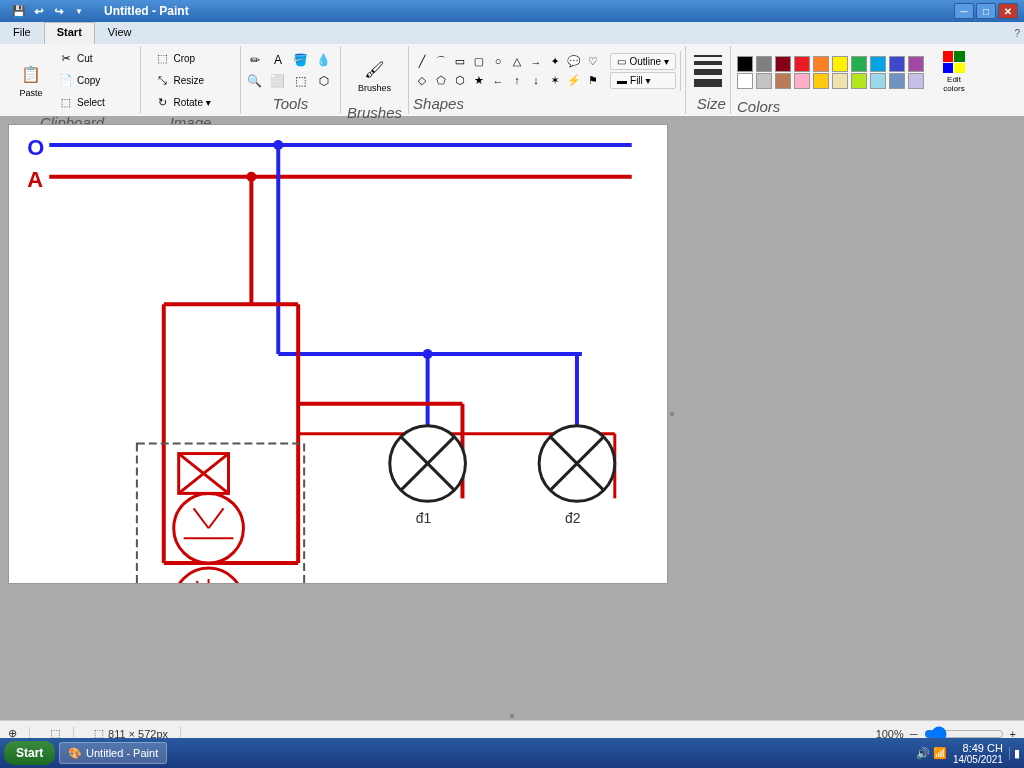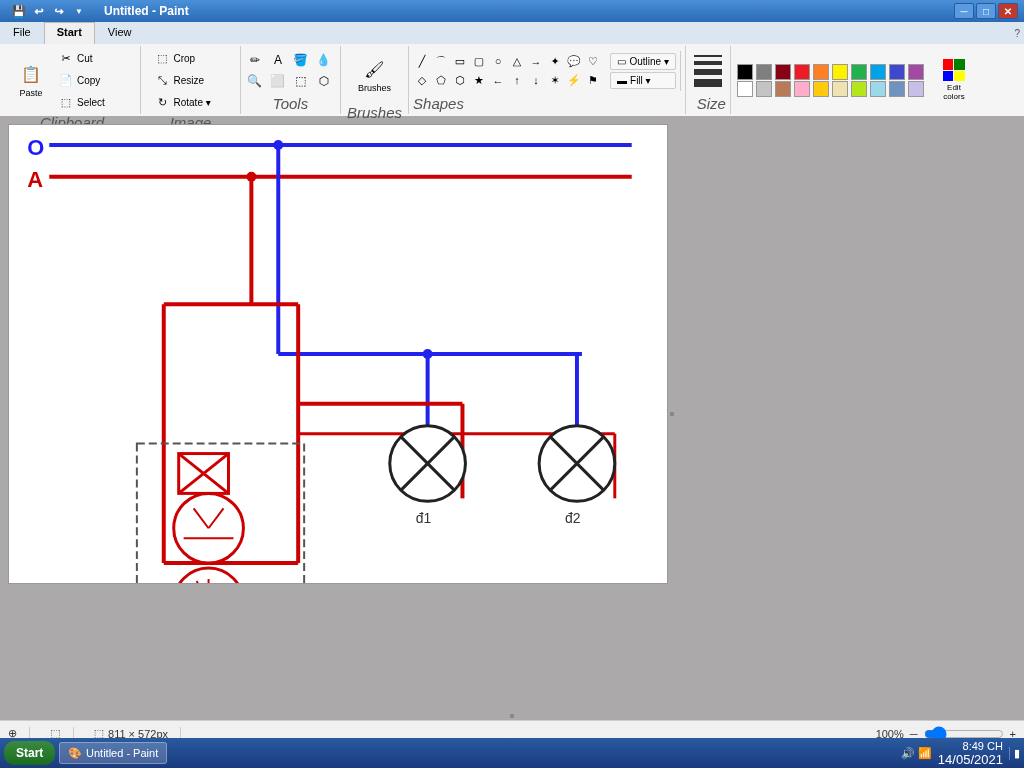--- a/index.html
+++ b/index.html
@@ -524,20 +524,21 @@
       <div class="edit-colors-btn">
         <div style="display:grid;grid-template-columns:1fr 1fr;gap:1px;width:22px;height:22px;">
           <div style="background:red;"></div>
             <div style="background:green;"></div>
           <div style="background:blue;"></div>
             <div style="background:yellow;"></div>
         </div>
         <span style="font-size:8px;text-align:center;margin-top:2px;">Edit colors</span>
       </div>
     </div>
+    <div class="ribbon-group-label">Colors</div>
   </div>
 </div>
 
 <div class="canvas-area">
   <div class="paint-canvas">
 
     <svg class="diagram-svg" viewBox="0 0 660 460">
 
       <text x="18" y="30" font-size="22" font-weight="bold" fill="#1a1aff" font-family="Arial">O</text>
 
@@ -645,17 +646,17 @@
 <div class="taskbar">
   <button class="start-btn">Start</button>
   <div class="taskbar-app">
     <span style="margin-right:4px;">🎨</span>
     <span>Untitled - Paint</span>
   </div>
   <div class="taskbar-right">
     <span>🔊 📶</span>
     <div style="display:flex;flex-direction:column;align-items:flex-end;">
       <span>8:49 CH</span>
-      <span style="font-size:13px;">14/05/2021</span>
+      <span style="font-size:10px;">14/05/2021</span>
     </div>
     <span style="cursor:pointer;border-left:1px solid rgba(255,255,255,0.3);padding-left:4px;">▮</span>
   </div>
 </div>
 
 </body></html>

